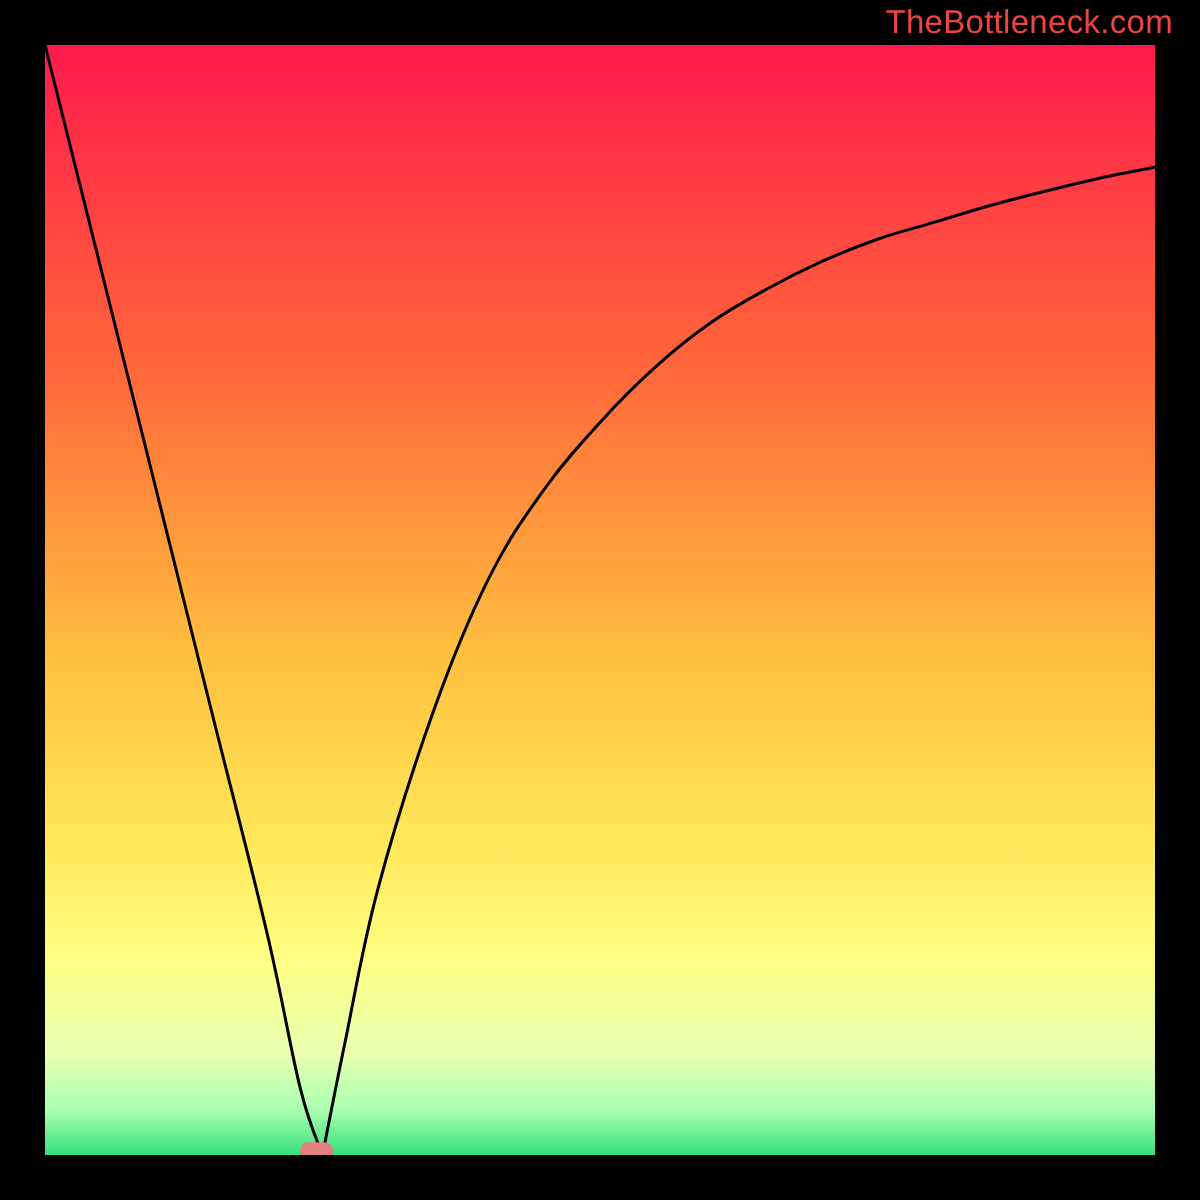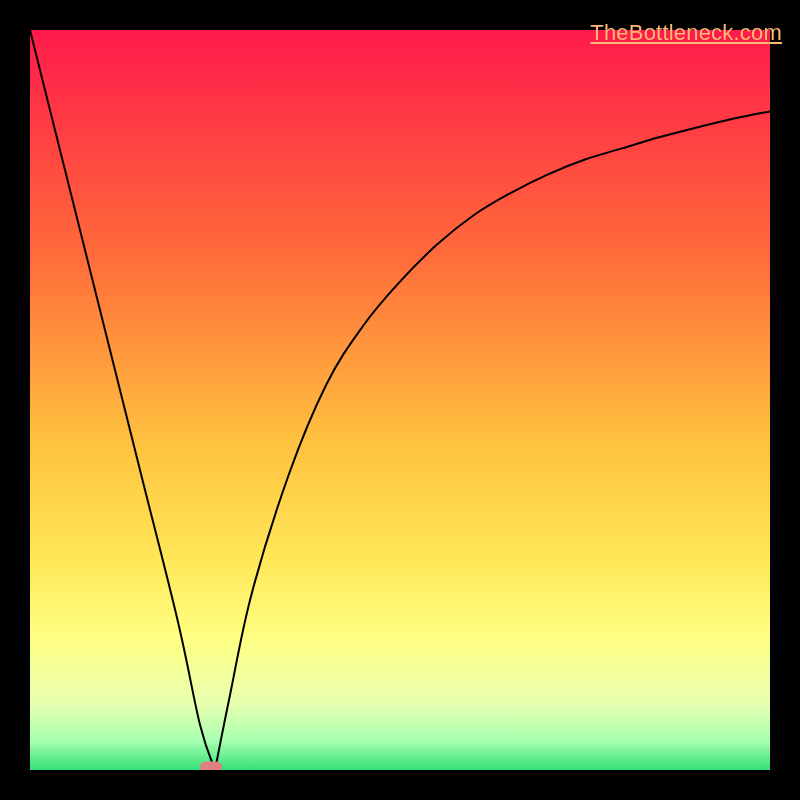--- a/index.html
+++ b/index.html
@@ -12,28 +12,27 @@
     font-family: Arial, Helvetica, sans-serif;
   }
   .frame {
     position: relative;
     width: 800px;
     height: 800px;
     background: #000;
   }
   .watermark {
     position: absolute;
-    top: 20px;
+    top: 2px;
     right: 18px;
-    color: #fdba74;
+    color: #ef4444;
     font-size: 22px;
     font-weight: 500;
     letter-spacing: 0.2px;
     z-index: 5;
-    text-decoration: underline;
   }
   .plot-area {
     position: absolute;
     left: 30px;
     top: 30px;
     width: 740px;
     height: 740px;
     overflow: hidden;
   }
   .gradient {

